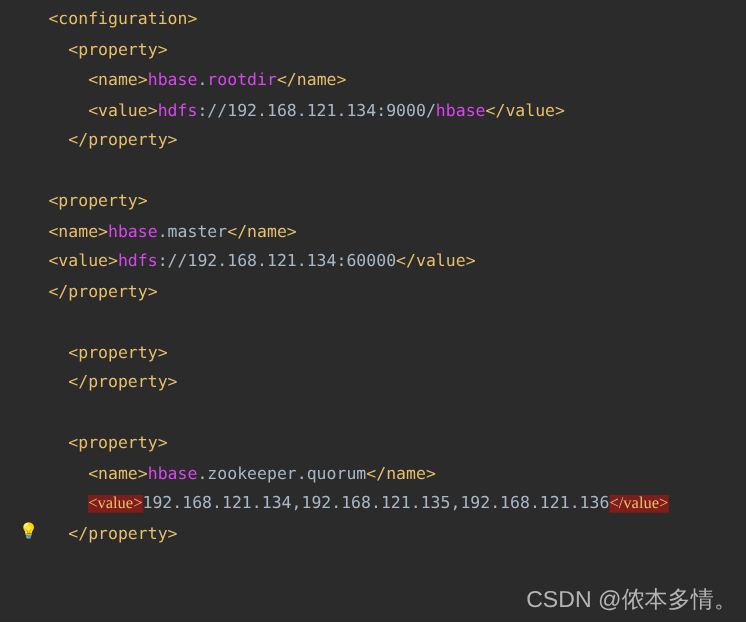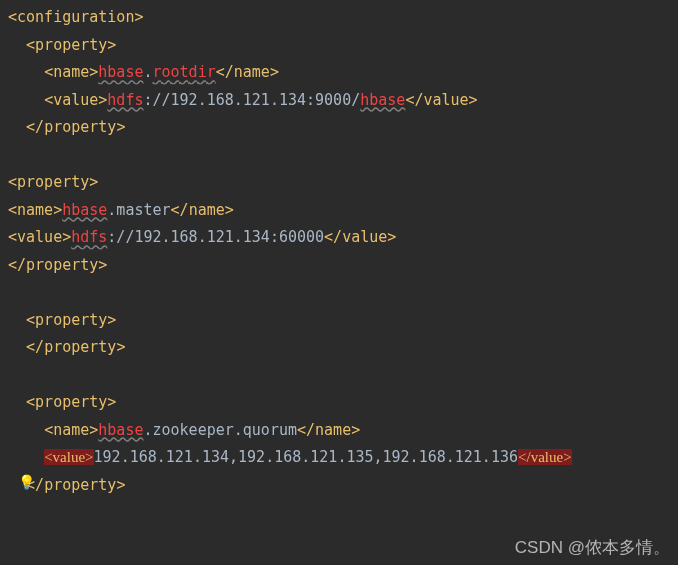--- a/index.html
+++ b/index.html
@@ -8,44 +8,45 @@
     background: #2b2b2b;
     font-family: "Consolas", "Monaco", monospace;
     font-size: 15px;
     width: 678px;
     height: 565px;
     overflow: hidden;
     position: relative;
     color: #a9b7c6;
   }
   .editor {
-    padding: 4px 0 0 8px;
+    padding: 4px 0 0 24px;
     line-height: 27.5px;
+    margin-left: 20px;
   }
   .line {
     white-space: pre;
     height: 27.5px;
     position: relative;
   }
   .tag { color: #e8bf6a; }
   .txt { color: #a9b7c6; }
-  .warn { color: #ef4444; text-decoration: underline; text-decoration-style: wavy; text-decoration-color: #808080; text-underline-offset: 2px; }
+  .warn { color: #d946ef; text-decoration-style: wavy; text-decoration-color: #808080; text-underline-offset: 2px; }
   .bulb {
     position: absolute;
     left: 18px;
     top: 474px;
     color: #f0a732;
     font-size: 14px;
   }
   .watermark {
     position: absolute;
     right: 8px;
     bottom: 6px;
     color: #cccccc;
-    font-size: 17px;
+    font-size: 21px;
     font-family: sans-serif;
     opacity: 0.85;
   }
   .sel { background: #7f1d1d; font-family: Liberation Serif, serif; }
 </style>
 </head>
 <body>
 
 <div class="editor">
 <div class="line"><span class="tag">&lt;</span><span class="tag">configuration</span><span class="tag">&gt;</span></div>

